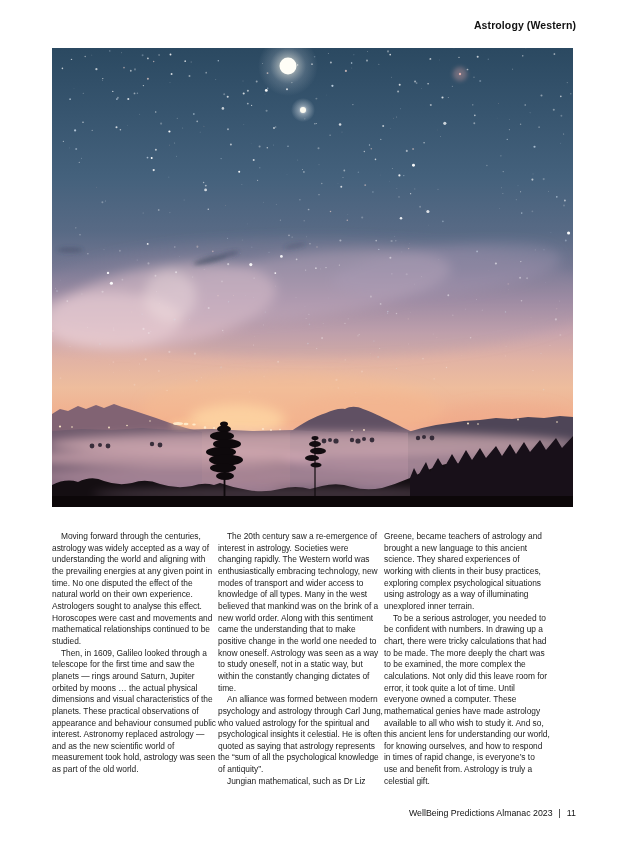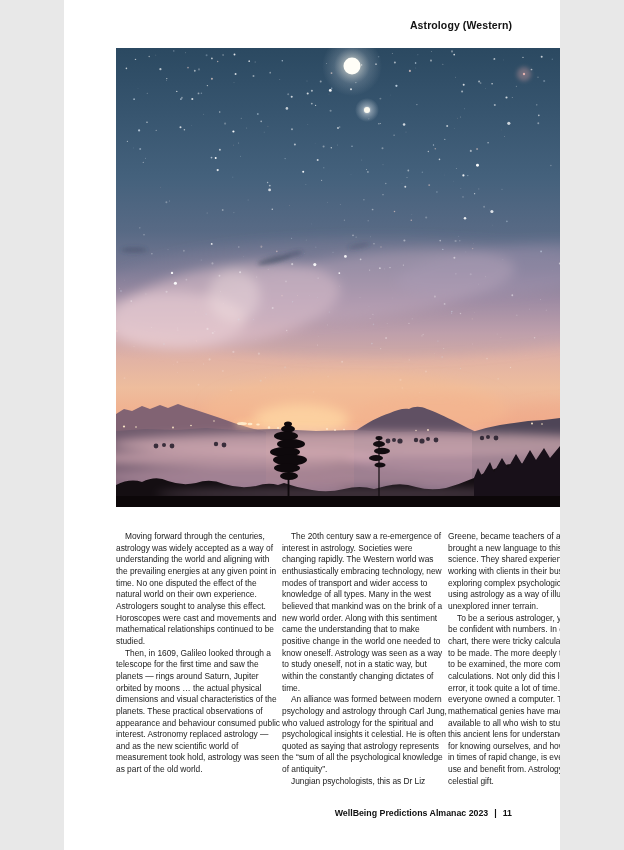--- a/index.html
+++ b/index.html
@@ -1,17 +1,17 @@
 <!DOCTYPE html>
 <html><head>
 <meta charset="utf-8">
 <style>
   html,body{margin:0;padding:0;background:#e8e8e8;}
   .page{
-    position:relative;width:496px;height:850px;margin:0 auto;
+    position:relative;width:624px;height:850px;margin:0 auto;
     background:#ffffff;overflow:hidden;
     font-family:"Liberation Sans",sans-serif;color:#1b1b1b;
   }
   .header-title{
     position:absolute;top:19px;right:48px;
     font-size:10.5px;font-weight:bold;color:#111;letter-spacing:0.1px;
   }
   .photo{
     position:absolute;left:52px;top:48px;width:521px;height:459px;overflow:hidden;
   }
@@ -21,21 +21,21 @@
     display:flex;
   }
   .text-column{width:166px;}
   .para{
     margin:0;font-size:8.4px;line-height:11.65px;text-align:left;
     letter-spacing:-0.02px;color:#1c1c1c;
   }
   .para.indent{text-indent:9px;}
   .footer{
     position:absolute;top:808px;right:48px;
-    font-size:8.8px;font-weight:bold;color:#111;
+    font-size:8.8px;font-weight:normal;color:#111;
   }
   .footer .sep{margin:0 6px;}
 </style>
 </head>
 <body>
 
 <div class="page">
 
   <div class="header-title">Astrology (Western)</div>
 
@@ -671,21 +671,21 @@
   </div>
 
   <div class="article">
     <div class="text-column">
         <p class="para indent">Moving forward through the centuries, astrology was widely accepted as a way of understanding the world and aligning with the prevailing energies at any given point in time. No one disputed the effect of the natural world on their own experience. Astrologers sought to analyse this effect. Horoscopes were cast and movements and mathematical relationships continued to be studied.</p>
         <p class="para indent">Then, in 1609, Galileo looked through a telescope for the first time and saw the planets — rings around Saturn, Jupiter orbited by moons … the actual physical dimensions and visual characteristics of the planets. These practical observations of appearance and behaviour consumed public interest. Astronomy replaced astrology — and as the new scientific world of measurement took hold, astrology was seen as part of the old world.</p>
       </div>
     <div class="text-column">
         <p class="para indent">The 20th century saw a re-emergence of interest in astrology. Societies were changing rapidly. The Western world was enthusiastically embracing technology, new modes of transport and wider access to knowledge of all types. Many in the west believed that mankind was on the brink of a new world order. Along with this sentiment came the understanding that to make positive change in the world one needed to know oneself. Astrology was seen as a way to study oneself, not in a static way, but within the constantly changing dictates of time.</p>
         <p class="para indent">An alliance was formed between modern psychology and astrology through Carl Jung, who valued astrology for the spiritual and psychological insights it celestial. He is often quoted as saying that astrology represents the “sum of all the psychological knowledge of antiquity”.</p>
-        <p class="para indent">Jungian psychologists, this as Dr Liz</p>
+        <p class="para indent">Jungian mathematical, such as Dr Liz</p>
       </div>
     <div class="text-column">
         <p class="para">Greene, became teachers of astrology and brought a new language to this ancient science. They shared experiences of working with clients in their busy practices, exploring complex psychological situations using astrology as a way of illuminating unexplored inner terrain.</p>
         <p class="para indent">To be a serious astrologer, you needed to be confident with numbers. In drawing up a chart, there were tricky calculations that had to be made. The more deeply the chart was to be examined, the more complex the calculations. Not only did this leave room for error, it took quite a lot of time. Until everyone owned a computer. These mathematical genies have made astrology available to all who wish to study it. And so, this ancient lens for understanding our world, for knowing ourselves, and how to respond in times of rapid change, is everyone’s to use and benefit from. Astrology is truly a celestial gift.</p>
       </div>
   </div>
 
   <div class="footer">
     <span>WellBeing Predictions Almanac 2023</span><span class="sep">|</span><span>11</span>
   </div>

